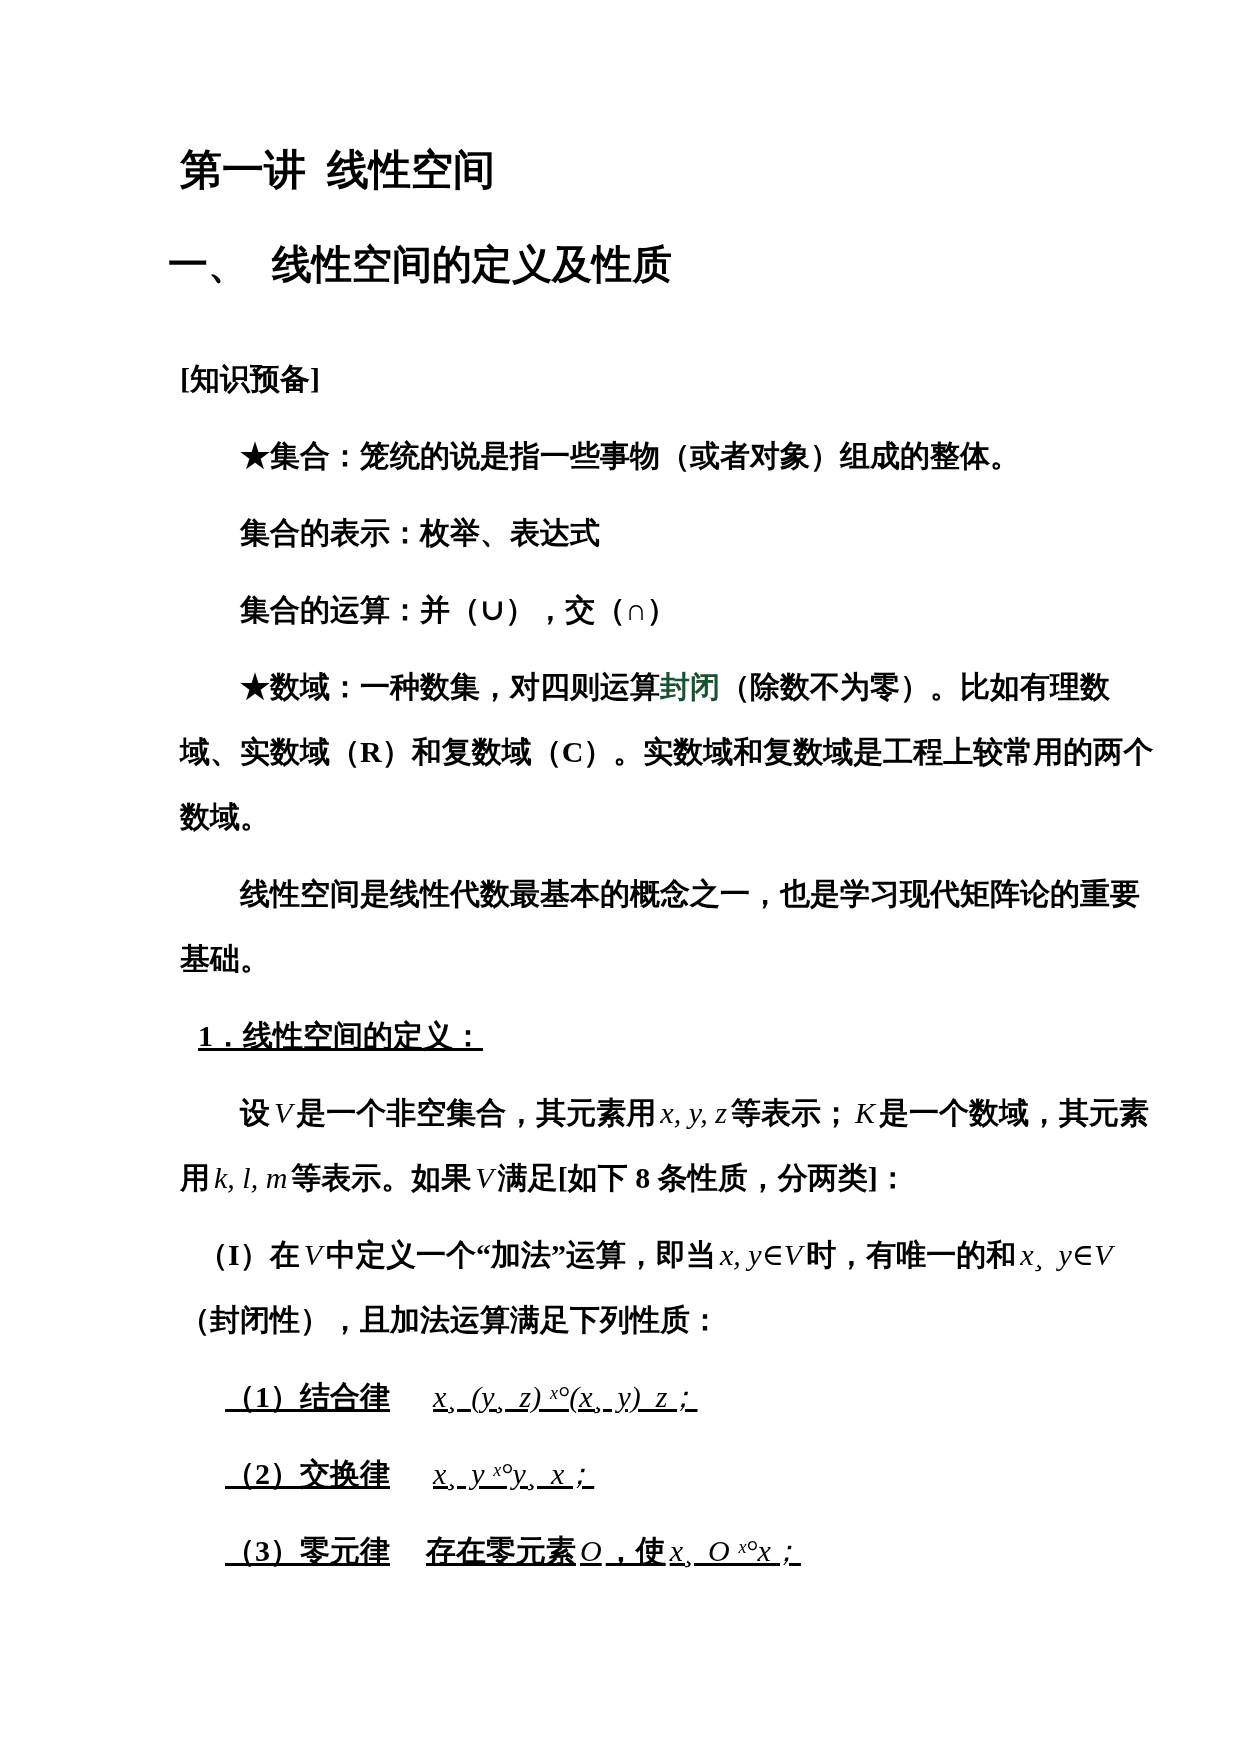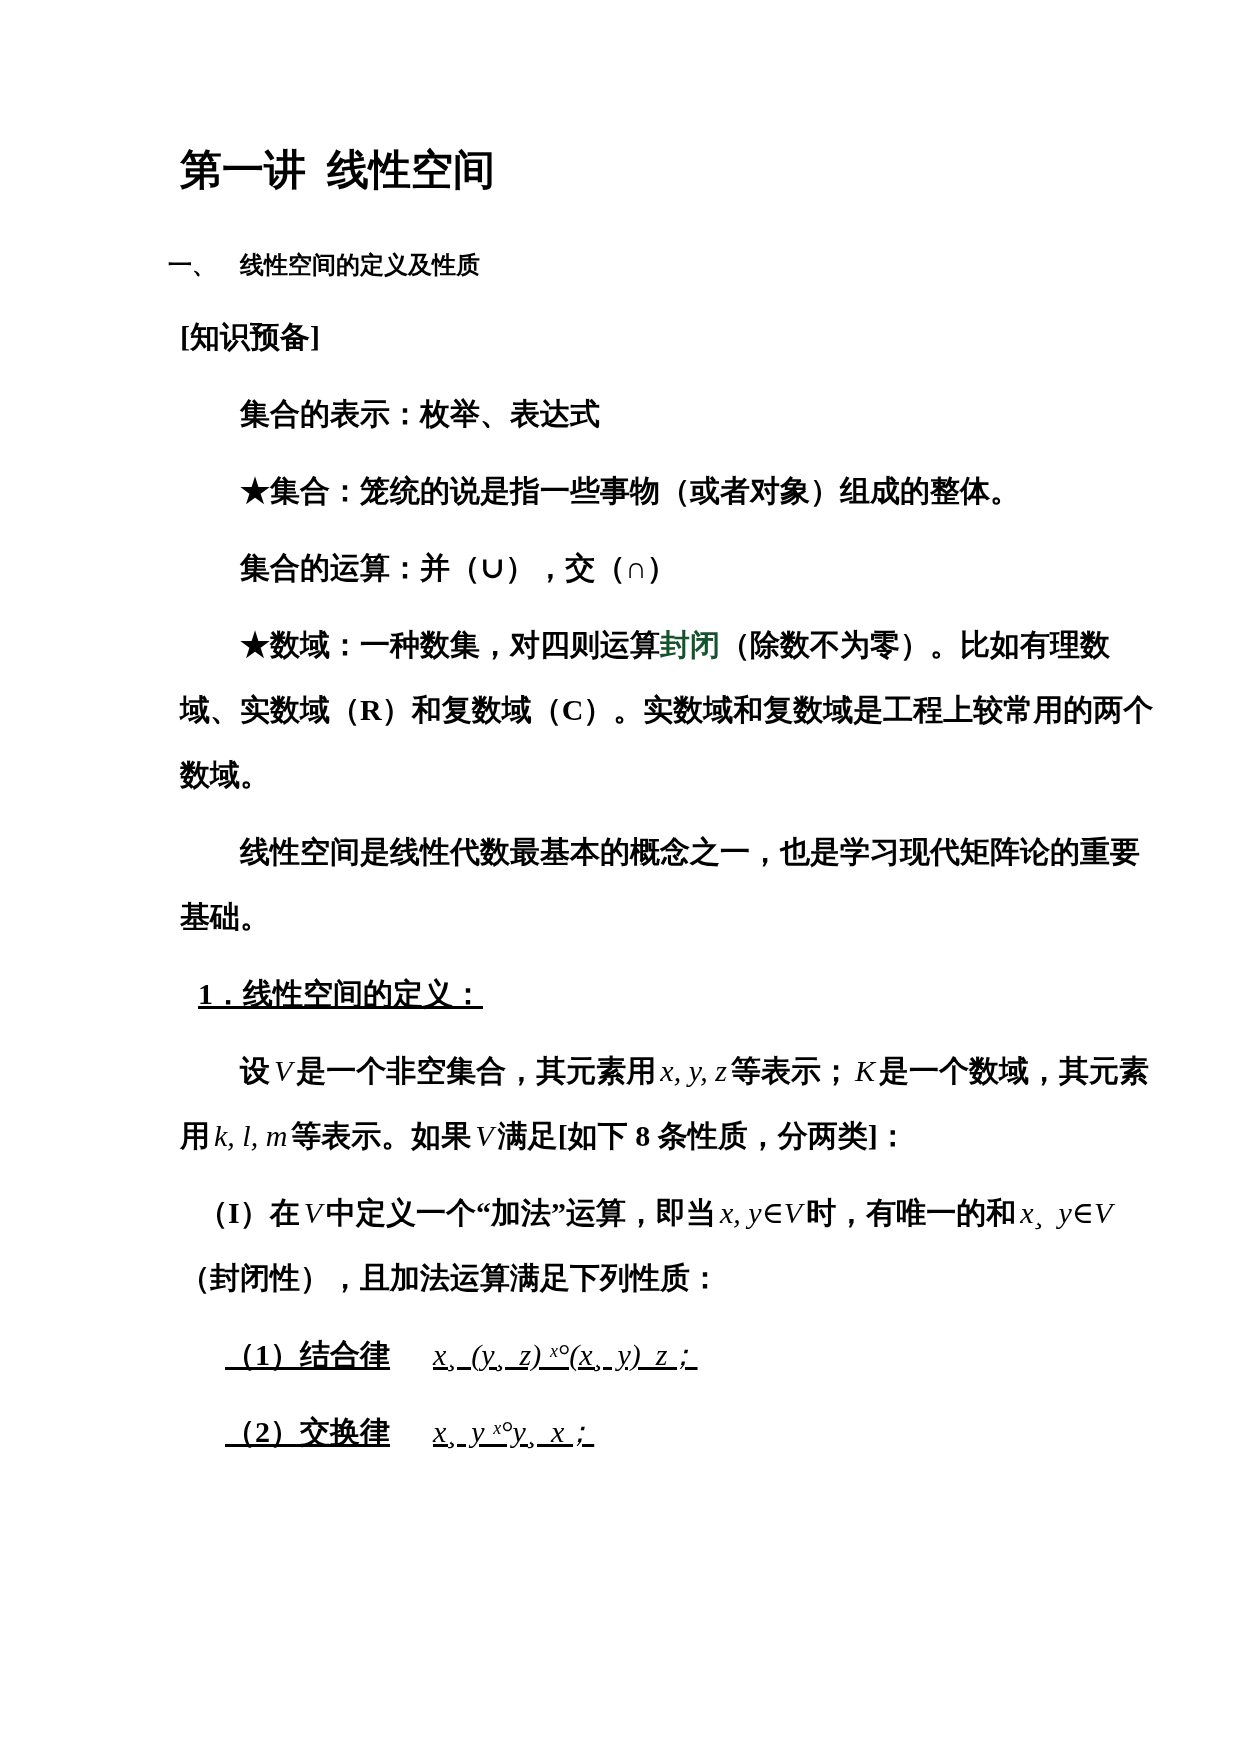--- a/index.html
+++ b/index.html
@@ -19,24 +19,24 @@
     overflow: hidden;
   }
   .doc-title {
     font-size: 42px;
     font-weight: bold;
     line-height: 60px;
     margin: 0 0 42px 12px;
     white-space: pre-wrap;
   }
   .section-heading {
-    font-size: 24px;
+    font-size: 40px;
     font-weight: bold;
     line-height: 46px;
-    margin: 0 0 16px 0;
+    margin: 0 0 58px 0;
   }
   .section-heading .section-title-text {
     margin-left: 24px;
   }
   p.body {
     font-size: 30px;
     font-weight: bold;
     line-height: 65px;
     margin: 12px;
   }
@@ -67,35 +67,36 @@
 <div class="page">
 
   <h1 class="doc-title">第一讲  线性空间</h1>
 
   <h2 class="section-heading">
     <span>一、</span><span class="section-title-text">线性空间的定义及性质</span>
   </h2>
 
   <p class="body prep-label">[知识预备]</p>
 
+  <p class="body ind2">★集合：笼统的说是指一些事物（或者对象）组成的整体。</p>
+
   <p class="body ind2">集合的表示：枚举、表达式</p>
-
-  <p class="body ind2">★集合：笼统的说是指一些事物（或者对象）组成的整体。</p>
 
   <p class="body ind2">集合的运算：并（∪），交（∩）</p>
 
 
   <p class="body ind2"><span>★数域：一种数集，对四则运算</span><span class="red-text">封闭</span><span>（除数不为零）。比如有理数域、实数域（R）和复数域（C）。实数域和复数域是工程上较常用的两个数域。</span></p>
 
   <p class="body ind2">线性空间是线性代数最基本的概念之一，也是学习现代矩阵论的重要基础。</p>
 
   <p class="body ind06 def-heading">1．线性空间的定义：</p>
 
   <p class="body ind2"><span>设</span><span class="math">V</span><span>是一个非空集合，其元素用</span><span class="math">x, y, z</span><span>等表示；</span><span class="math">K</span><span>是一个数域，其元素用</span><span class="math">k, l, m</span><span>等表示。如果</span><span class="math">V</span><span>满足[如下 8 条性质，分两类]：</span></p>
 
   <p class="body ind06"><span>（I）在</span><span class="math">V</span><span>中定义一个“加法”运算，即当</span><span class="math">x, y∈V</span><span>时，有唯一的和</span><span class="math">x¸  y∈V</span><span>（封闭性），且加法运算满足下列性质：</span></p>
 
   <p class="body ind15"><span>（1）</span><span>结合律</span><span class="math prop-formula">x¸  (y¸  z) ˣ°(x¸  y)  z；</span></p>
 
   <p class="body ind15"><span>（2）</span><span>交换律</span><span class="math prop-formula">x¸  y ˣ°y¸  x；</span></p>
 
+  <p class="body ind15"><span>（3）</span><span>零元律</span><span class="prop-gap">存在零元素</span><span class="math">O</span><span>，使</span><span class="math">x¸  O ˣ°x；</span></p>
 
 </div>
 
 </body></html>

